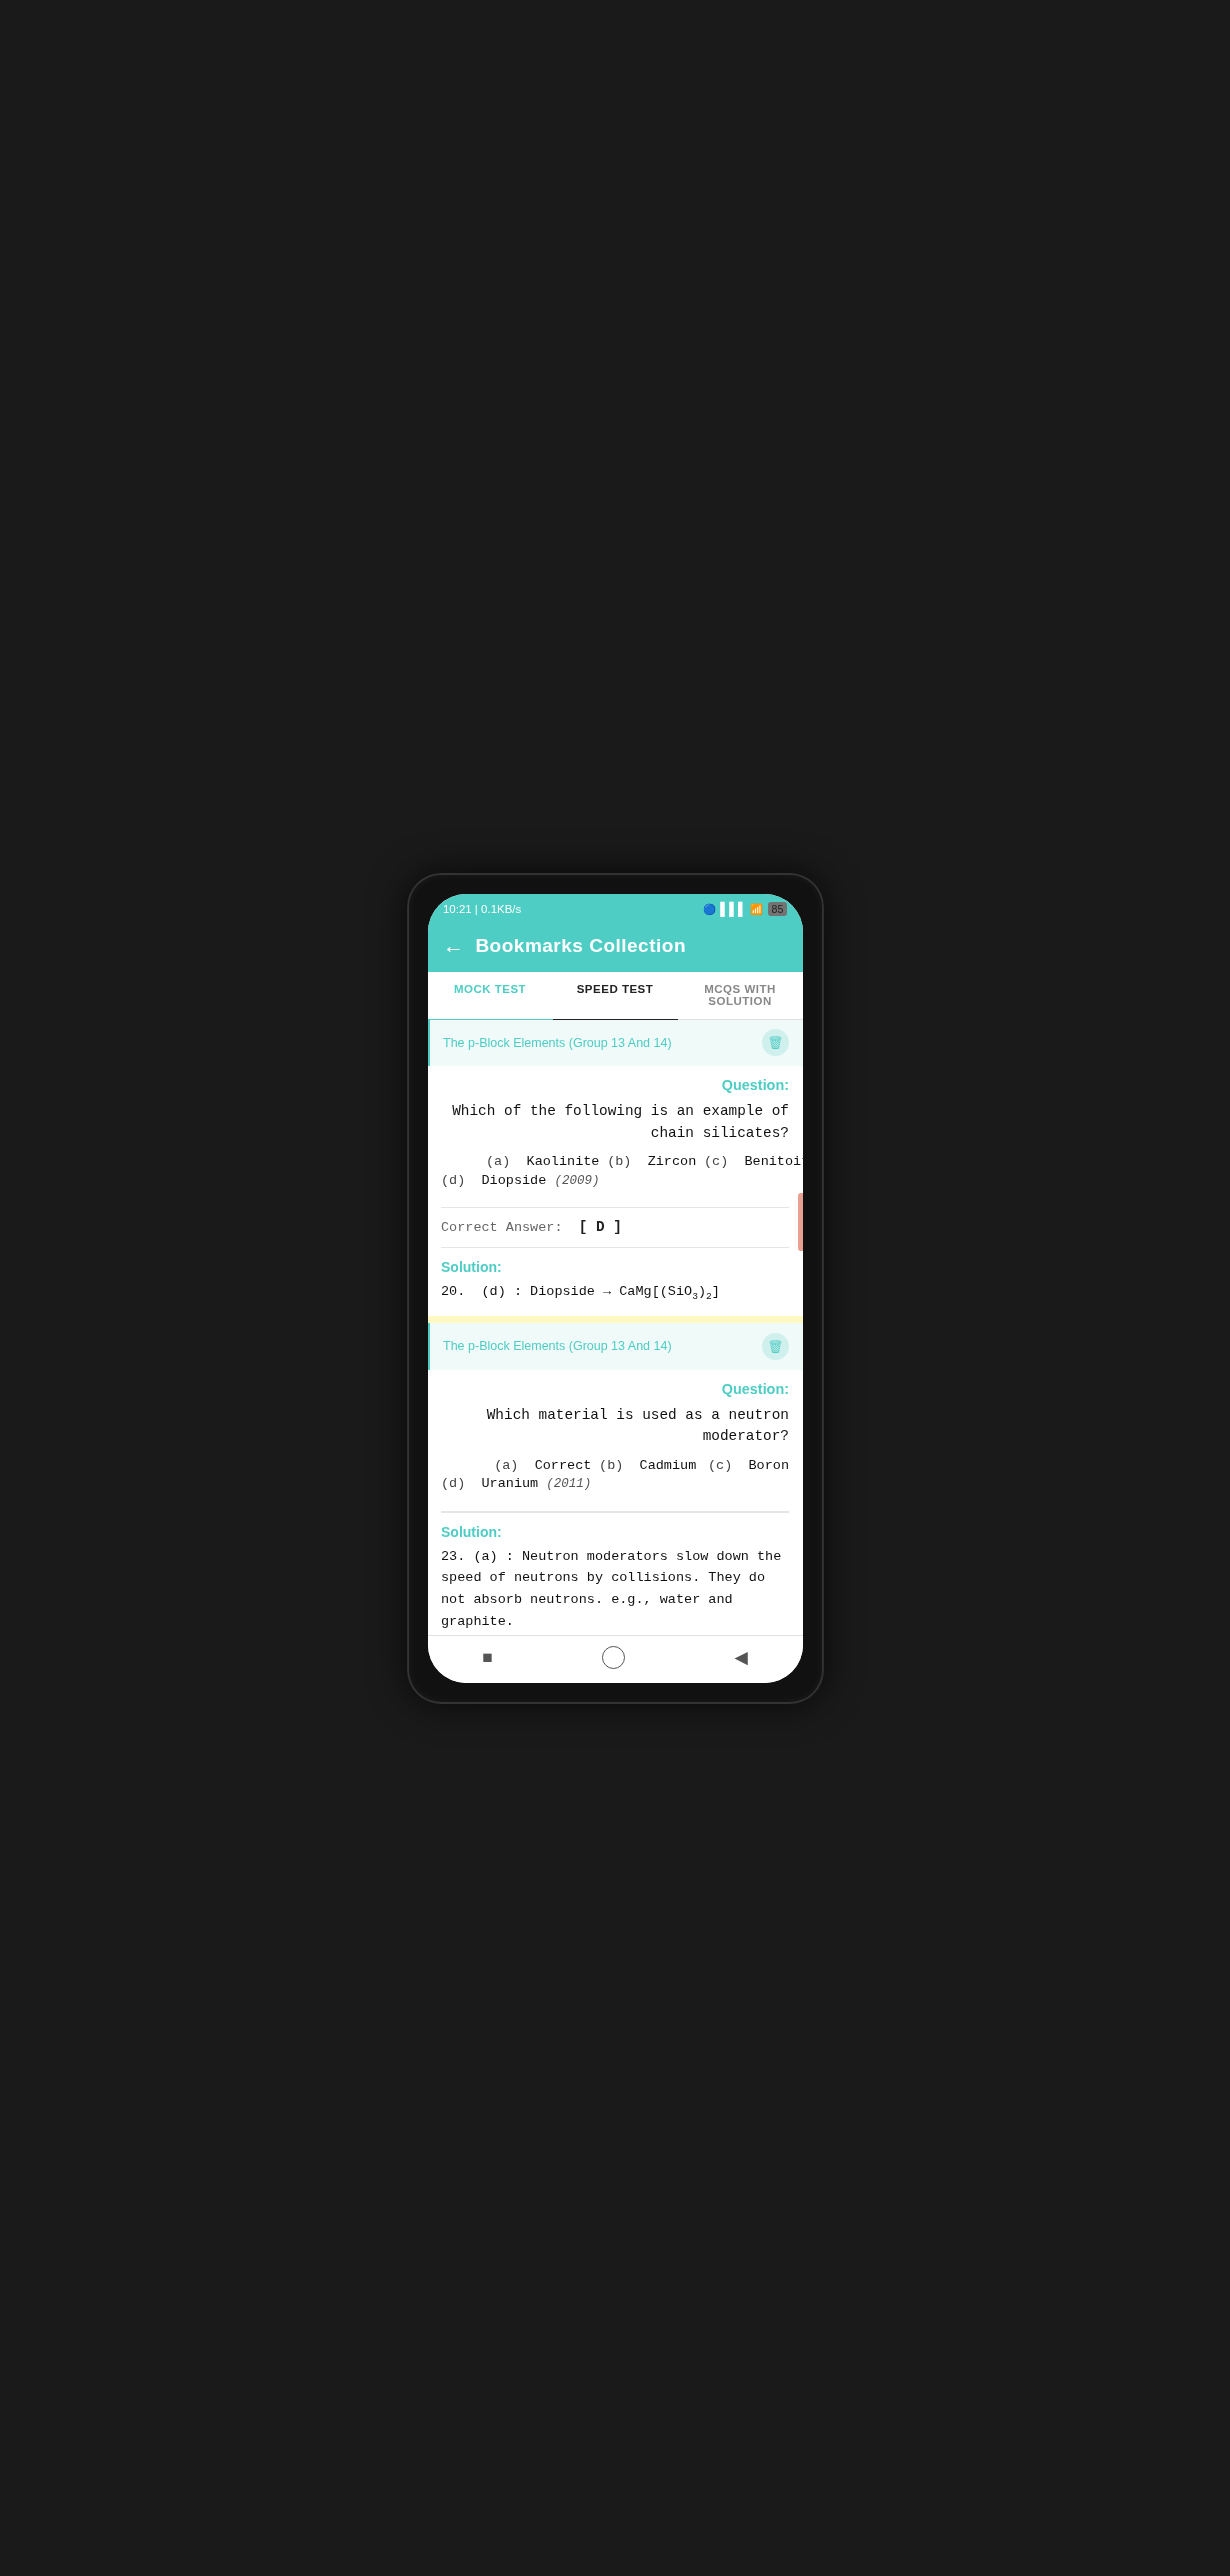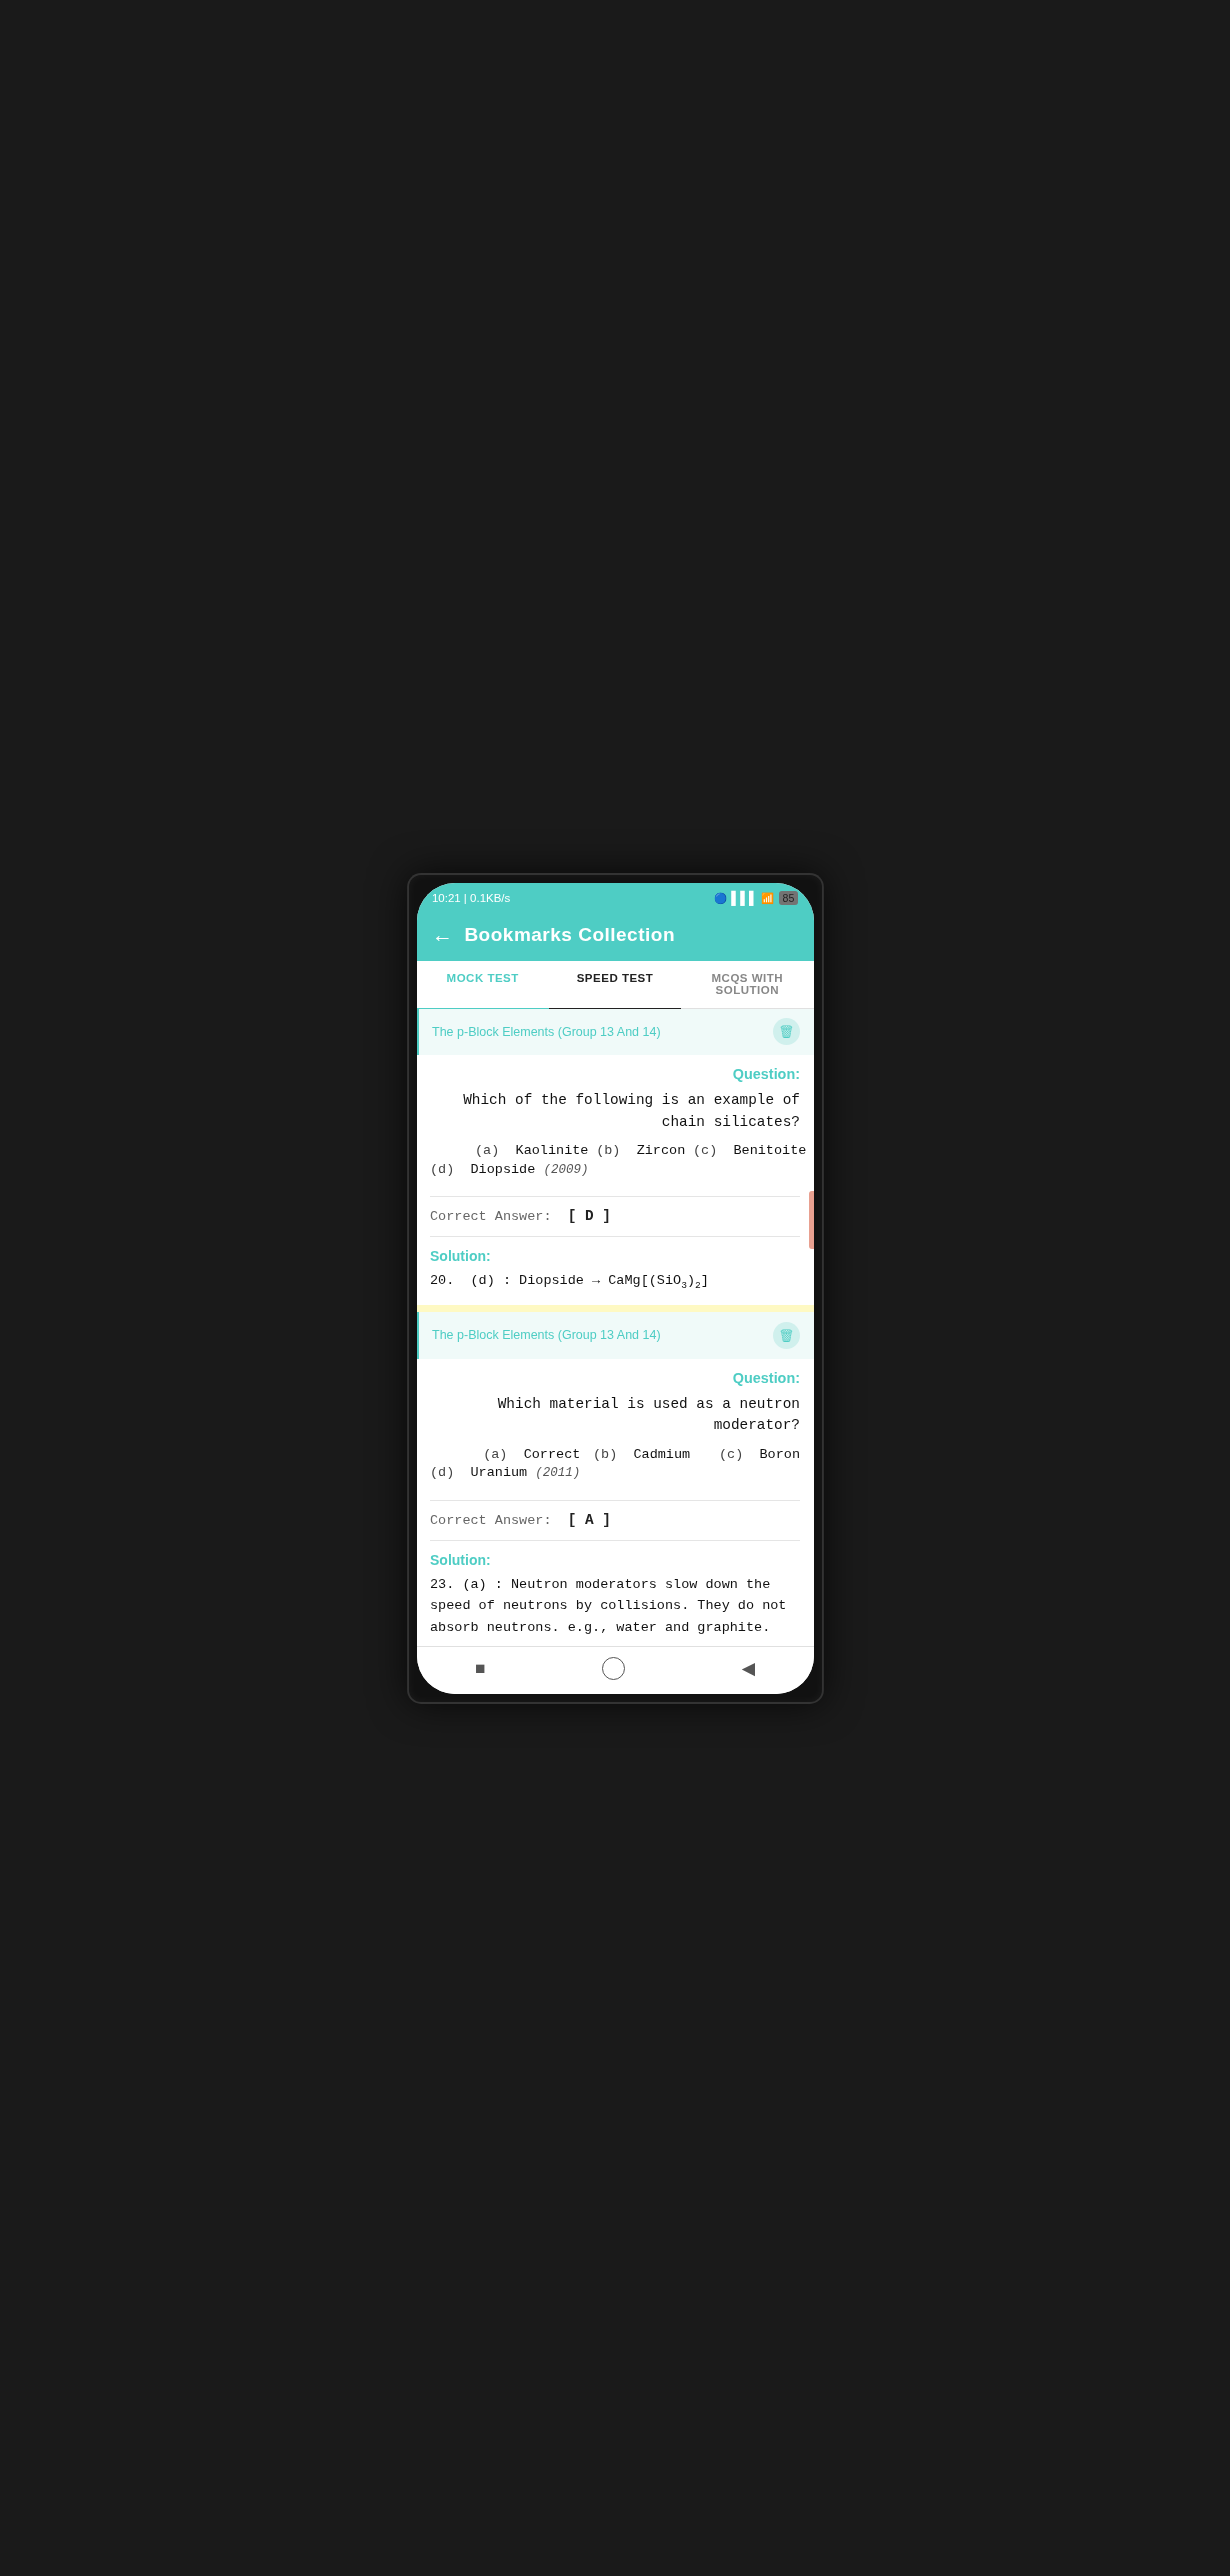--- a/index.html
+++ b/index.html
@@ -9,22 +9,22 @@
       justify-content: center;
       align-items: center;
       min-height: 100vh;
       font-family: 'Segoe UI', Arial, sans-serif;
     }
 
     .phone-outer {
       width: 413px;
       height: 827px;
       background: #111;
-      border-radius: 12px;
-      padding: 8px;
+      border-radius: 32px;
+      padding: 19px;
       box-shadow: 0 0 0 1.9px #333, 0 0 38px rgba(0,0,0,0.8), inset 0 0 9.6px rgba(255,255,255,0.05);
       position: relative;
     }
 
     .phone-inner {
       width: 100%;
       height: 100%;
       background: #fff;
       border-radius: 38px;
       overflow: hidden;
@@ -338,24 +338,20 @@
             </div>
             <div class="option">
               <span class="opt-key">(c)</span>&nbsp;&nbsp;<span>Boron</span>
             </div>
             <div class="option">
               <span class="opt-key">(d)</span>&nbsp;&nbsp;<span>Uranium</span>&nbsp;<span class="year-tag">(2011)</span>
             </div>
           </div>
         </div>
         <hr class="divider">
-        <div class="answer-row">
-          <span>Correct Answer:</span>&nbsp;
-          <span class="answer-bracket">[ A ]</span>
-        </div>
         <hr class="divider">
         <div class="solution-section">
           <div class="solution-label">Solution:</div>
           <div class="solution-text">23.  (a) : Neutron moderators slow down the speed of neutrons by collisions. They do not absorb neutrons. e.g., water and graphite.</div>
         </div>
       </div>
 
     </div>
 
     <div class="scroll-indicator"></div>

